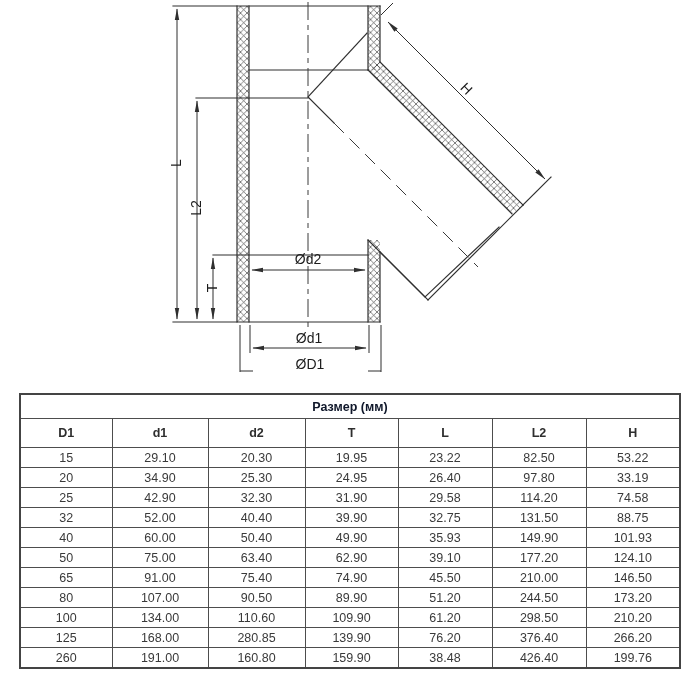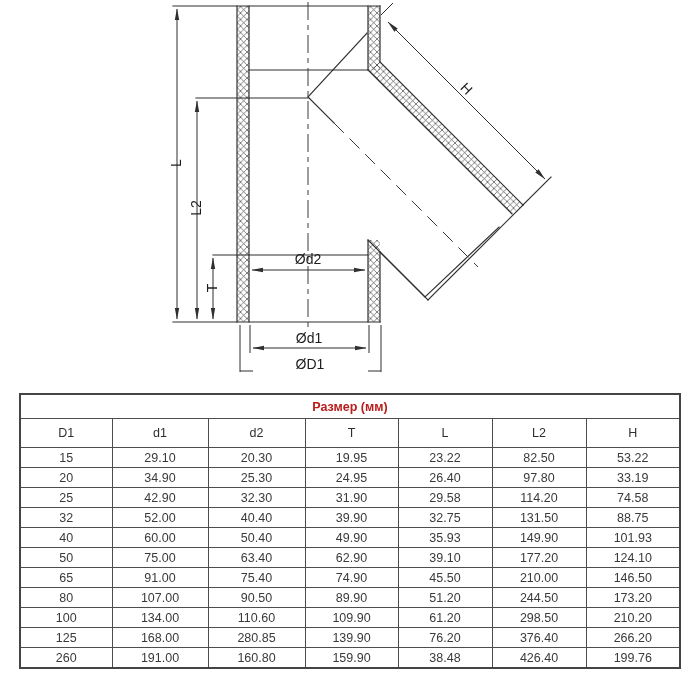--- a/index.html
+++ b/index.html
@@ -11,22 +11,22 @@
   .dim{stroke:#2f2f2f;stroke-width:1;fill:none;}
   .ext{stroke:#2f2f2f;stroke-width:1;fill:none;}
   .cl{stroke:#3a3a3a;stroke-width:1;fill:none;stroke-dasharray:18 5 5 5;}
   .bd{stroke:#3a3a3a;stroke-width:1;fill:none;stroke-dasharray:14 8;}
   .lab{font-family:"Liberation Sans",sans-serif;font-size:14px;fill:#1c1c1c;}
   
   #size-table{position:absolute;left:19px;top:393px;width:662px;border-collapse:collapse;
       table-layout:fixed;font-size:12.5px;color:#3a3a3a;background:#fff;}
   #size-table td,#size-table th{border:1px solid #4d4d4d;text-align:center;vertical-align:middle;
       padding:0;overflow:hidden;white-space:nowrap;}
-  #size-table .t-title td{height:23px;font-weight:bold;color:#b91c1c;}
-  #size-table thead th{height:28px;font-weight:normal;color:#2e2e2e;}
+  #size-table .t-title td{height:23px;font-weight:bold;color:#0f172a;}
+  #size-table thead th{height:28px;font-weight:bold;color:#2e2e2e;}
   #size-table tbody td{height:19px;}
   #size-table{border:2px solid #444;}
 </style>
 </head>
 <body>
 
 <div id="page">
 
   <svg id="drawing" width="700" height="392" viewBox="0 0 700 392">
     <defs>

